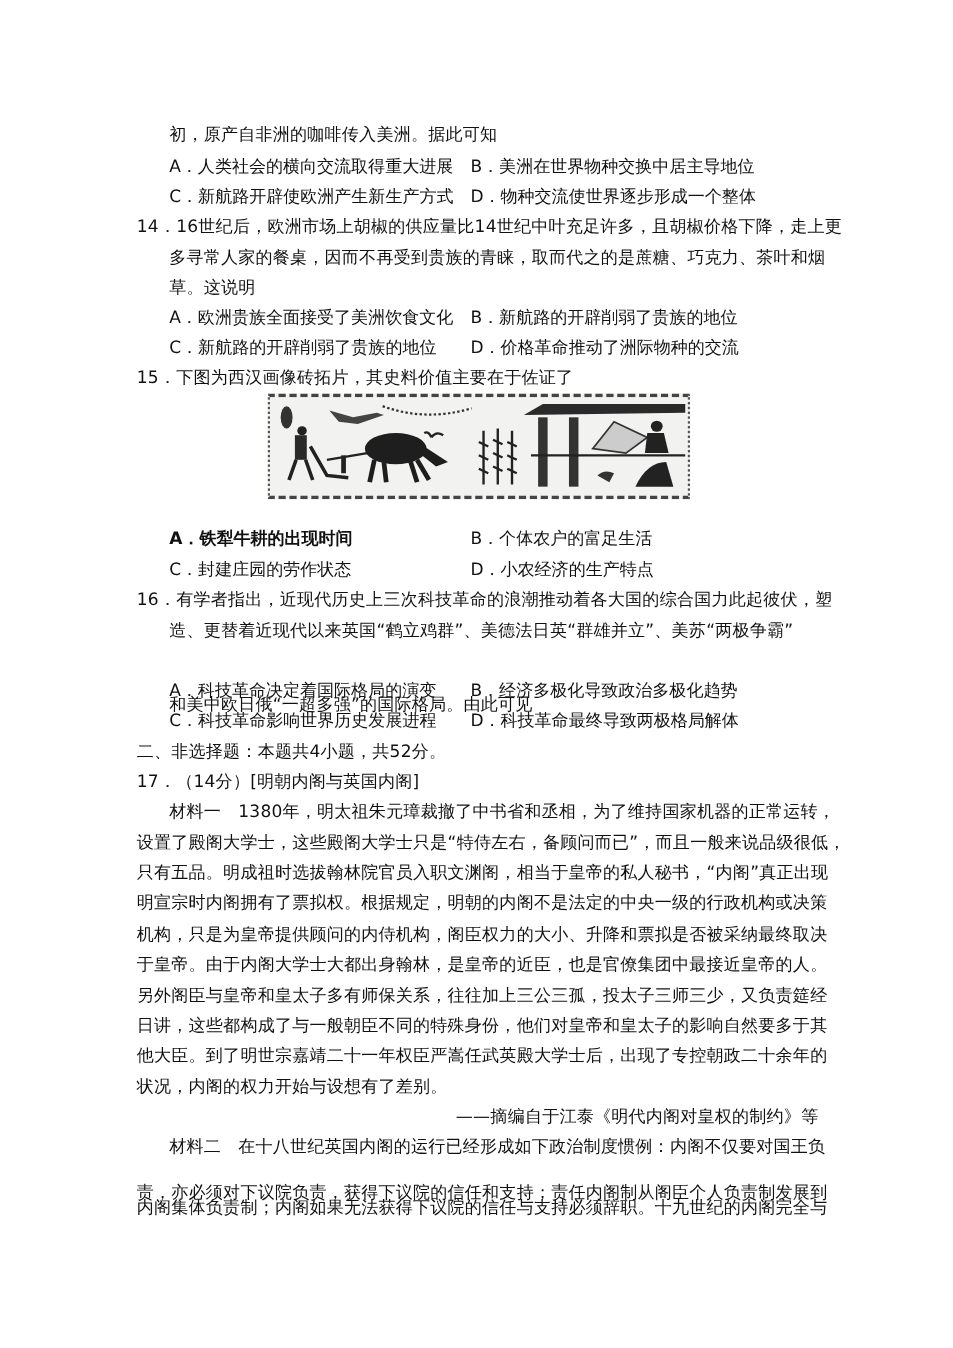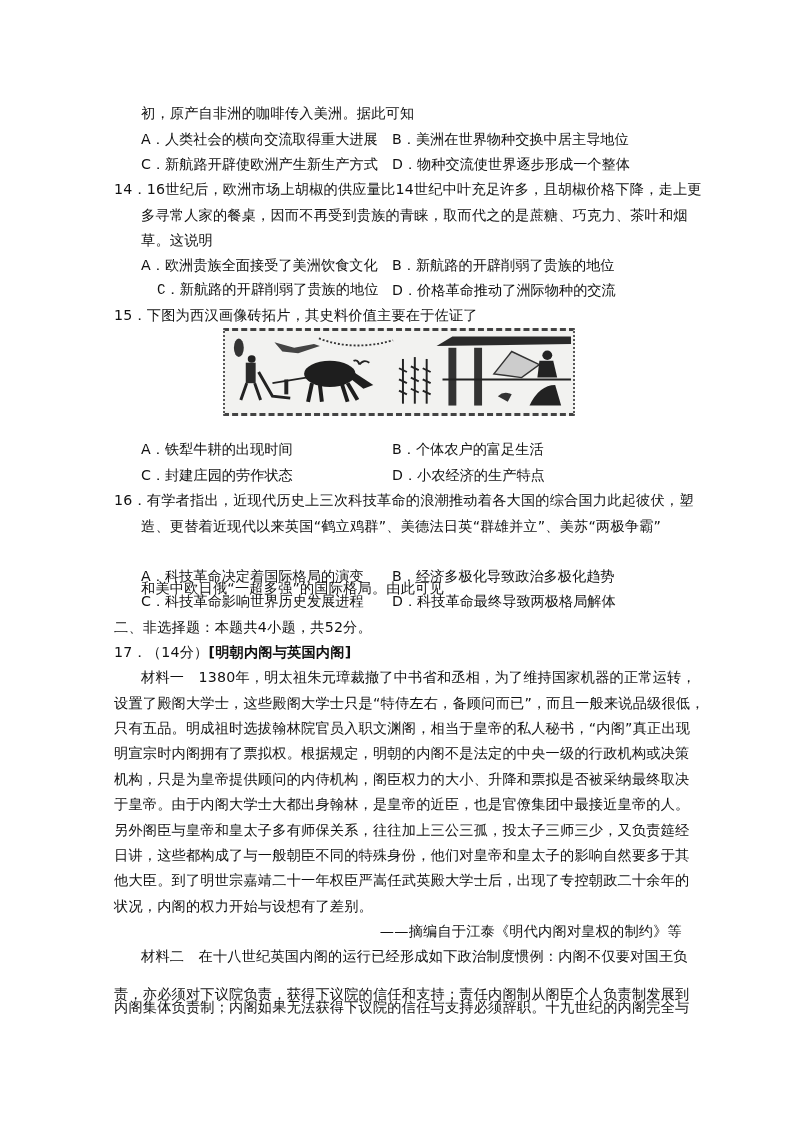--- a/index.html
+++ b/index.html
@@ -1,21 +1,21 @@
 <!DOCTYPE html>
 <html><head>
 <meta charset="utf-8">
 <style>
   html, body { margin: 0; padding: 0; background: #ffffff; }
   body { width: 794px; height: 1123px; position: relative; overflow: hidden;
          font-family: "DejaVu Sans", "Liberation Sans", sans-serif; color: #111; }
   .page { position: absolute; left: 0; top: 0; width: 794px; height: 937px; }
   .line { position: absolute; font-size: 14.2px; line-height: 18px; white-space: nowrap; letter-spacing: 0.2px; }
   .opt { position: absolute; font-size: 14.2px; line-height: 18px; white-space: nowrap; }
-  .bold { font-weight: bold; margin-top: 12px; }
+  .bold { font-weight: normal; margin-top: 12px; }
   .right { text-align: right; }
   .figure { position: absolute; left: 223px; top: 328px; width: 352px; height: 88px;
             background: #f2f2f0; border-top: 3px dashed #444; border-bottom: 3px dashed #444;
             border-left: 2px dotted #555; border-right: 2px dotted #555; box-sizing: border-box; }
   .figure svg { width: 100%; height: 100%; display: block; }
 </style>
 </head>
 <body>
 
 <div class="page">
@@ -24,21 +24,21 @@
   <div class="opt" style="left:141px;top:130px;">A．人类社会的横向交流取得重大进展</div>
   <div class="opt" style="left:392px;top:130px;text-align:center;">B．美洲在世界物种交换中居主导地位</div>
   <div class="opt" style="left:141px;top:155px;">C．新航路开辟使欧洲产生新生产方式</div>
   <div class="opt" style="left:392px;top:155px;">D．物种交流使世界逐步形成一个整体</div>
 
   <div class="line" style="left:114px;top:180px;">14．16世纪后，欧洲市场上胡椒的供应量比14世纪中叶充足许多，且胡椒价格下降，走上更</div>
   <div class="line" style="left:141px;top:206px;">多寻常人家的餐桌，因而不再受到贵族的青睐，取而代之的是蔗糖、巧克力、茶叶和烟</div>
   <div class="line" style="left:141px;top:231px;">草。这说明</div>
   <div class="opt" style="left:141px;top:256px;">A．欧洲贵族全面接受了美洲饮食文化</div>
   <div class="opt" style="left:392px;top:256px;">B．新航路的开辟削弱了贵族的地位</div>
-  <div class="opt" style="left:157px;top:281px;font-family:Liberation Mono, monospace;">C．新航路的开辟削弱了贵族的地位</div>
+  <div class="opt" style="left:141px;top:281px;">C．新航路的开辟削弱了贵族的地位</div>
   <div class="opt" style="left:392px;top:281px;">D．价格革命推动了洲际物种的交流</div>
 
   <div class="line" style="left:114px;top:306px;">15．下图为西汉画像砖拓片，其史料价值主要在于佐证了</div>
   <div class="figure">
     <svg viewBox="0 0 352 88" preserveAspectRatio="none">
 
       <ellipse cx="14" cy="18" rx="5" ry="10" fill="#333"></ellipse>
 
       <path d="M50 12 L70 18 L90 14 L96 16 L74 24 L58 22 Z" fill="#444"></path>
 
@@ -72,21 +72,21 @@
 
       <path d="M272 46 L290 22 L318 36 L300 50 Z" stroke="#333" stroke-width="1.5" fill="#ccc"></path>
 
       <circle cx="326" cy="26" r="5" fill="#222"></circle>
       <path d="M318 32 L332 32 L336 50 L316 50 Z" fill="#222"></path>
       <path d="M308 80 Q318 58 334 58 L340 80 Z" fill="#222"></path>
 
       <path d="M276 70 Q282 64 290 68 L286 76 Z" fill="#333"></path>
     </svg>
   </div>
-  <div class="opt" style="left:141px;top:440px;">A．铁犁牛耕的出现时间</div>
+  <div class="opt" style="left:141px;top:440px;font-weight:bold;">A．铁犁牛耕的出现时间</div>
   <div class="opt" style="left:392px;top:440px;">B．个体农户的富足生活</div>
   <div class="opt" style="left:141px;top:466px;">C．封建庄园的劳作状态</div>
   <div class="opt" style="left:392px;top:466px;">D．小农经济的生产特点</div>
 
   <div class="line" style="left:114px;top:491px;">16．有学者指出，近现代历史上三次科技革命的浪潮推动着各大国的综合国力此起彼伏，塑</div>
   <div class="line" style="left:141px;top:517px;">造、更替着近现代以来英国“鹤立鸡群”、美德法日英“群雄并立”、美苏“两极争霸”</div>
   <div class="line" style="left:141px;top:542px;margin-top:37px;">和美中欧日俄“一超多强”的国际格局。由此可见</div>
   <div class="opt" style="left:141px;top:567px;">A．科技革命决定着国际格局的演变</div>
   <div class="opt" style="left:392px;top:567px;">B．经济多极化导致政治多极化趋势</div>
   <div class="opt" style="left:141px;top:592px;">C．科技革命影响世界历史发展进程</div>

